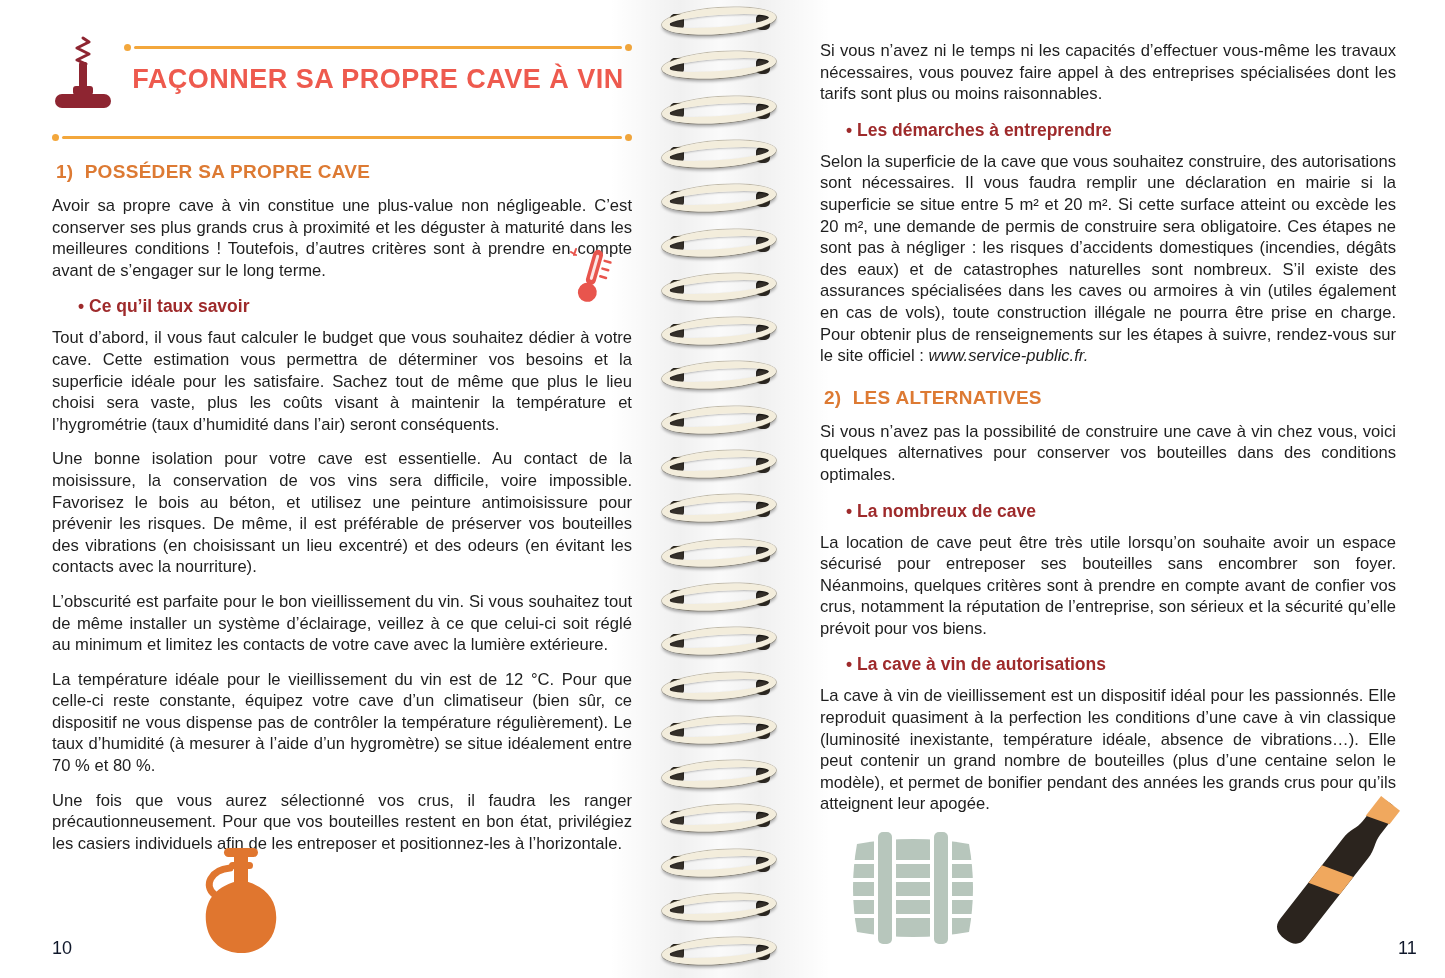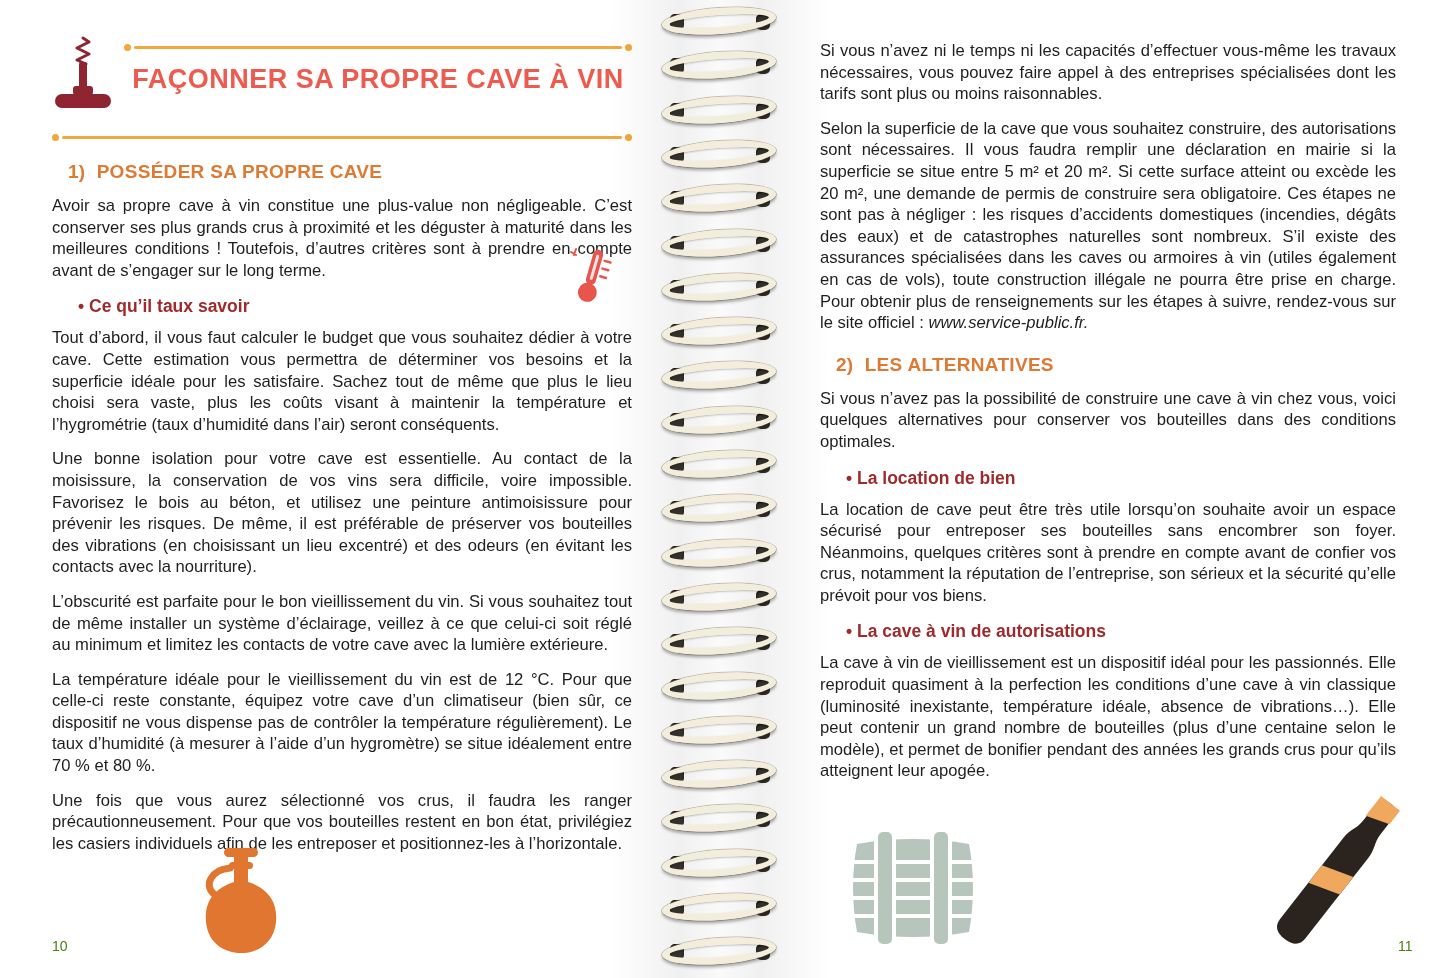--- a/index.html
+++ b/index.html
@@ -15,27 +15,27 @@
   .header-top { display:flex; align-items:flex-start; }
   .corkscrew-wrap { width:72px; flex:0 0 72px; }
   .header-right { flex:1; }
   .deco-line { display:flex; align-items:center; }
   .deco-line .dot { width:7px; height:7px; border-radius:50%; background:#f3a73c; flex:0 0 7px; }
   .deco-line .bar { flex:1; height:3px; background:#f3a73c; border-radius:2px; margin:0 3px; }
   .header-right .deco-line { margin-top:8px; }
   h1.page-title { color:#ee5a4e; font-size:27px; font-weight:bold; text-align:center; letter-spacing:.5px; margin-top:13px; }
   .deco-line.full { margin-top:12px; }
 
-  .section-heading { color:#dd7a33; font-weight:bold; font-size:19px; letter-spacing:.3px; margin:20px 0 12px 16px; white-space:pre-wrap; }
+  .section-heading { color:#dd7a33; font-weight:bold; font-size:19px; letter-spacing:.3px; margin:20px 0 12px 4px; white-space:pre-wrap; }
   .sub-heading { color:#9e2a2b; font-weight:bold; font-size:17.5px; margin:15px 0 10px 26px; white-space:pre-wrap; }
 
   p.body { font-size:16.6px; line-height:21.6px; text-align:justify; color:#1e1e1e; margin-bottom:13px; }
   p.body .link-italic { font-style:italic; }
 
-  .page-number { position:absolute; font-size:14px; color:#4d7c0f; top:938px; }
+  .page-number { position:absolute; font-size:18px; color:#0f172a; top:938px; }
   #page-number-left  { left:52px; }
   #page-number-right { left:1378px;margin-left:20px; }
 
   
   #spiral { position:absolute; left:655px; top:0; width:130px; height:978px; }
   #spiral::before { content:''; position:absolute; left:-45px; right:-45px; top:0; bottom:0;
      background:linear-gradient(to right, rgba(0,0,0,0) 0%, rgba(0,0,0,0.06) 32%, rgba(0,0,0,0.02) 50%, rgba(0,0,0,0.06) 68%, rgba(0,0,0,0) 100%); }
   .coil { position:absolute; left:5px; width:120px; height:30px; }
   .coil .hole { position:absolute; top:8px; width:14px; height:16px; background:#35302a; border-radius:5px; box-shadow:inset 0 2px 2px rgba(0,0,0,.6); }
   .coil .hole-l { left:10px; } .coil .hole-r { right:10px; }
@@ -91,28 +91,29 @@
     <p class="body">Une bonne isolation pour votre cave est essentielle. Au contact de la moisissure, la conservation de vos vins sera difficile, voire impossible. Favorisez le bois au béton, et utilisez une peinture antimoisissure pour prévenir les risques. De même, il est préférable de préserver vos bouteilles des vibrations (en choisissant un lieu excentré) et des odeurs (en évitant les contacts avec la nourriture).</p>
     <p class="body">L’obscurité est parfaite pour le bon vieillissement du vin. Si vous souhaitez tout de même installer un système d’éclairage, veillez à ce que celui-ci soit réglé au minimum et limitez les contacts de votre cave avec la lumière extérieure.</p>
     <p class="body">La température idéale pour le vieillissement du vin est de 12 °C. Pour que celle-ci reste constante, équipez votre cave d’un climatiseur (bien sûr, ce dispositif ne vous dispense pas de contrôler la température régulièrement). Le taux d’humidité (à mesurer à l’aide d’un hygromètre) se situe idéalement entre 70 % et 80 %.</p>
     <p class="body">Une fois que vous aurez sélectionné vos crus, il faudra les ranger précautionneusement. Pour que vos bouteilles restent en bon état, privilégiez les casiers individuels afin de les entreposer et positionnez-les à l’horizontale.</p>
   </div>
 
   <div class="page page-right">
 
     <p class="body">Si vous n’avez ni le temps ni les capacités d’effectuer vous-même les travaux nécessaires, vous pouvez faire appel à des entreprises spécialisées dont les tarifs sont plus ou moins raisonnables.</p>
 
+    <h3 class="sub-heading">• Les démarches à entreprendre</h3>
 
     <p class="body"><span>Selon la superficie de la cave que vous souhaitez construire, des autorisations sont nécessaires. Il vous faudra remplir une déclaration en mairie si la superficie se situe entre 5 m² et 20 m². Si cette surface atteint ou excède les 20 m², une demande de permis de construire sera obligatoire. Ces étapes ne sont pas à négliger : les risques d’accidents domestiques (incendies, dégâts des eaux) et de catastrophes naturelles sont nombreux. S’il existe des assurances spécialisées dans les caves ou armoires à vin (utiles également en cas de vols), toute construction illégale ne pourra être prise en charge. Pour obtenir plus de renseignements sur les étapes à suivre, rendez-vous sur le site officiel : </span><span class="link-italic">www.service-public.fr.</span></p>
 
     <h2 class="section-heading">2)  LES ALTERNATIVES</h2>
 
     <p class="body">Si vous n’avez pas la possibilité de construire une cave à vin chez vous, voici quelques alternatives pour conserver vos bouteilles dans des conditions optimales.</p>
 
-    <h3 class="sub-heading">• La location de bien</h3>
+    <h3 class="sub-heading">• La nombreux de cave</h3>
 
     <p class="body">La location de cave peut être très utile lorsqu’on souhaite avoir un espace sécurisé pour entreposer ses bouteilles sans encombrer son foyer. Néanmoins, quelques critères sont à prendre en compte avant de confier vos crus, notamment la réputation de l’entreprise, son sérieux et la sécurité qu’elle prévoit pour vos biens.</p>
 
     <h3 class="sub-heading">• La cave à vin de autorisations</h3>
 
     <p class="body">La cave à vin de vieillissement est un dispositif idéal pour les passionnés. Elle reproduit quasiment à la perfection les conditions d’une cave à vin classique (luminosité inexistante, température idéale, absence de vibrations…). Elle peut contenir un grand nombre de bouteilles (plus d’une centaine selon le modèle), et permet de bonifier pendant des années les grands crus pour qu’ils atteignent leur apogée.</p>
   </div>
 
   <div id="spiral">
       <div class="coil" style="top: 6px;">

